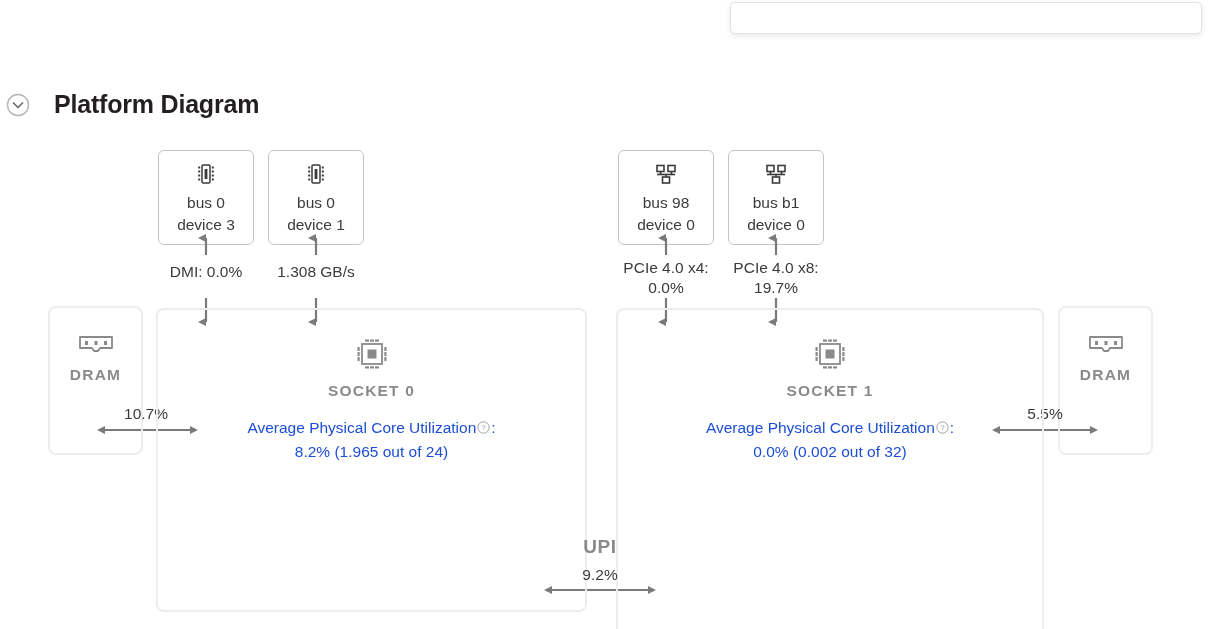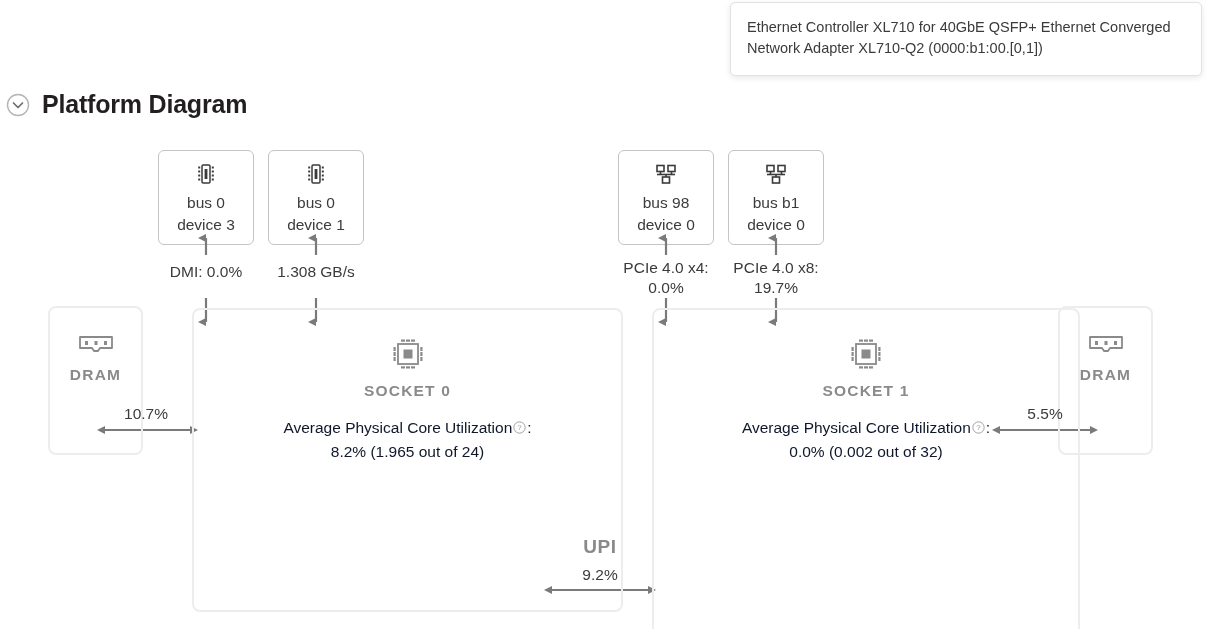--- a/index.html
+++ b/index.html
@@ -17,21 +17,21 @@
     -webkit-font-smoothing: antialiased;
   }
 
   
   #section-header {
     position: absolute;
     left: 6px;
     top: 92px;
     display: flex;
     align-items: center;
-    gap: 12px;
+    gap: 24px;
   }
   #collapse-toggle {
     width: 24px;
     height: 24px;
     flex: 0 0 auto;
     display: block;
   }
   #section-title {
     font-size: 25px;
     font-weight: bold;
@@ -112,21 +112,20 @@
     white-space: nowrap;
   }
 
   
   .socket-container {
     position: absolute;
     box-sizing: border-box;
     border: 2px solid #ededed;
     border-radius: 8px;
     background: transparent;
-    margin-left: 36px;
   }
 
   
   .dram-box {
     position: absolute;
     box-sizing: border-box;
     border: 2px solid #ededed;
     border-radius: 8px;
     background: transparent;
     display: flex;
@@ -154,21 +153,21 @@
     margin-top: 6px;
     font-size: 15.5px;
     font-weight: bold;
     letter-spacing: 1.2px;
     color: #8a8a8a;
   }
   .util-text {
     margin-top: 16px;
     font-size: 15.5px;
     line-height: 24px;
-    color: #0f172a;
+    color: #1d4ed8;
   }
   .help-icon {
     width: 13px;
     height: 13px;
     display: inline-block;
     vertical-align: -1px;
     margin: 0 1px;
   }
 
   
@@ -197,21 +196,20 @@
 
 <div id="section-header">
   <svg id="collapse-toggle" viewBox="0 0 24 24">
     <circle cx="12" cy="12" r="10.5" fill="none" stroke="#b5b5b5" stroke-width="1.4"></circle>
     <path d="M7.5 10 L12 14.5 L16.5 10" fill="none" stroke="#6e6e6e" stroke-width="1.7" stroke-linecap="round" stroke-linejoin="round"></path>
   </svg>
   <div id="section-title">Platform Diagram</div>
 </div>
 
 <div id="tooltip">
-  <div id="tooltip-text">Ethernet Controller XL710 for 40GbE QSFP+ Ethernet Converged Network Adapter XL710-Q2 (0000:b1:00.[0,1])</div>
 </div>
 
 <div class="device-box" style="left:158px; top:150px;">
   <svg class="device-icon" viewBox="0 0 26 26">
     <rect x="9" y="4" width="8" height="18" rx="1.2" fill="none" stroke="#3b3b3b" stroke-width="1.5"></rect>
     <rect x="11.6" y="8" width="2.8" height="10" fill="#3b3b3b"></rect>
     <g fill="#3b3b3b">
       <rect x="5.2" y="5.5" width="2" height="2"></rect>
         <rect x="5.2" y="9.5" width="2" height="2"></rect>
       <rect x="5.2" y="13.5" width="2" height="2"></rect>

